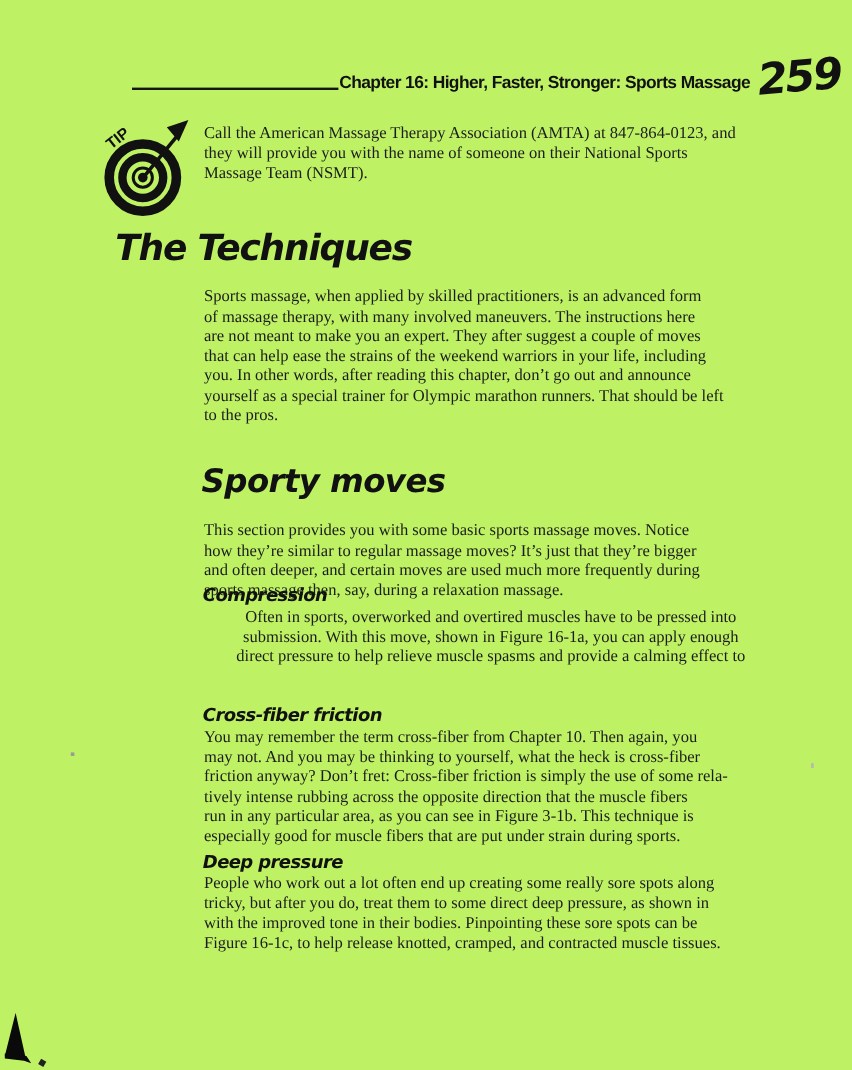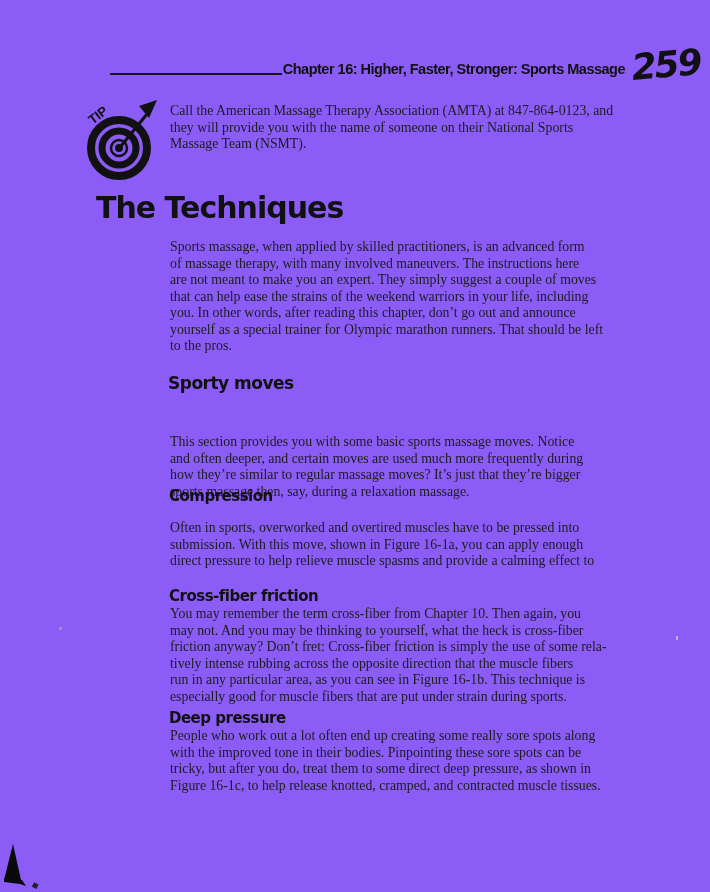--- a/index.html
+++ b/index.html
@@ -1,18 +1,18 @@
 <!DOCTYPE html>
 <html><head>
 <meta charset="utf-8">
 <style>
   html,body { margin:0; padding:0; background:#e8e8e8; }
   #page {
     position:relative; width:710px; height:892px; margin:0 auto;
-    background:#8b5cf6; overflow:hidden; color:#1a1a1a;
+    background:#bef264; overflow:hidden; color:#1a1a1a;
     font-family:"Liberation Serif", serif;
   }
   
   .runhead-rule {
     position:absolute; left:110px; top:73px; width:172px; height:2px;
     background:#151515;
   }
   .runhead-title {
     position:absolute; left:180px; top:61px; width:445px;
     font-family:"Liberation Sans", sans-serif;
@@ -28,33 +28,33 @@
   }
   
   .tip-icon { position:absolute; left:83px; top:96px; width:82px; height:86px; }
   .tip-text { position:absolute; left:170px; top:103px; width:462px; }
   
   .tline {
     font-size:13.8px; line-height:16.5px; white-space:nowrap; color:#1c1c1c;
   }
   .h-script {
     font-family:"DejaVu Sans", sans-serif;
-    font-weight:bold; color:#111;
+    font-weight:bold; font-style:italic; color:#111;
     white-space:nowrap; letter-spacing:-0.5px;
   }
   .h1-techniques { position:absolute; left:96px;  top:190px; font-size:30px; letter-spacing:-1px; }
-  .h2-sporty     { position:absolute; left:168px; top:373px; font-size:17px; }
+  .h2-sporty     { position:absolute; left:168px; top:386px; font-size:27px; }
   .h3            { font-size:15px; }
   .h3-compression { position:absolute; left:169px; top:487px; }
   .h3-crossfiber  { position:absolute; left:169px; top:587px;text-align:center; }
   .h3-deep        { position:absolute; left:169px; top:709px;text-align:right; }
   .para { position:absolute; left:170px; width:478px; }
   .p-intro { top:239px; }
   .p-sporty { top:411px;margin-top:23px; }
-  .p-compression { top:520px; }
+  .p-compression { top:506px;text-align:center; }
   .p-crossfiber { top:606px; }
   .p-deep { top:728px; }
   
   .corner-mark { position:absolute; left:0px; top:840px; width:50px; height:52px; }
   .speck-a { position:absolute; left:59px; top:627px; width:3px; height:3px; background:#9a9a9a; }
   .speck-b { position:absolute; left:676px; top:636px; width:2px; height:4px; background:#b5b5b5; }
 </style>
 </head>
 <body>
 
@@ -80,57 +80,57 @@
       <div class="tline">Call the American Massage Therapy Association (AMTA) at 847-864-0123, and</div>
       <div class="tline">they will provide you with the name of someone on their National Sports</div>
       <div class="tline">Massage Team (NSMT).</div>
     </div>
 
   <div class="h-script h1-techniques">The Techniques</div>
 
   <div class="para p-intro">
       <div class="tline">Sports massage, when applied by skilled practitioners, is an advanced form</div>
       <div class="tline">of massage therapy, with many involved maneuvers. The instructions here</div>
-      <div class="tline">are not meant to make you an expert. They simply suggest a couple of moves</div>
+      <div class="tline">are not meant to make you an expert. They after suggest a couple of moves</div>
       <div class="tline">that can help ease the strains of the weekend warriors in your life, including</div>
       <div class="tline">you. In other words, after reading this chapter, don’t go out and announce</div>
       <div class="tline">yourself as a special trainer for Olympic marathon runners. That should be left</div>
       <div class="tline">to the pros.</div>
     </div>
 
   <div class="h-script h2-sporty">Sporty moves</div>
   <div class="para p-sporty">
       <div class="tline">This section provides you with some basic sports massage moves. Notice</div>
+      <div class="tline">how they’re similar to regular massage moves? It’s just that they’re bigger</div>
       <div class="tline">and often deeper, and certain moves are used much more frequently during</div>
-      <div class="tline">how they’re similar to regular massage moves? It’s just that they’re bigger</div>
       <div class="tline">sports massage then, say, during a relaxation massage.</div>
     </div>
 
   <div class="h-script h3 h3-compression">Compression</div>
   <div class="para p-compression">
       <div class="tline">Often in sports, overworked and overtired muscles have to be pressed into</div>
       <div class="tline">submission. With this move, shown in Figure 16-1a, you can apply enough</div>
       <div class="tline">direct pressure to help relieve muscle spasms and provide a calming effect to</div>
     </div>
 
   <div class="h-script h3 h3-crossfiber">Cross-fiber friction</div>
   <div class="para p-crossfiber">
       <div class="tline">You may remember the term cross-fiber from Chapter 10. Then again, you</div>
       <div class="tline">may not. And you may be thinking to yourself, what the heck is cross-fiber</div>
       <div class="tline">friction anyway? Don’t fret: Cross-fiber friction is simply the use of some rela-</div>
       <div class="tline">tively intense rubbing across the opposite direction that the muscle fibers</div>
-      <div class="tline">run in any particular area, as you can see in Figure 16-1b. This technique is</div>
+      <div class="tline">run in any particular area, as you can see in Figure 3-1b. This technique is</div>
       <div class="tline">especially good for muscle fibers that are put under strain during sports.</div>
     </div>
 
   <div class="h-script h3 h3-deep">Deep pressure</div>
   <div class="para p-deep">
       <div class="tline">People who work out a lot often end up creating some really sore spots along</div>
+      <div class="tline">tricky, but after you do, treat them to some direct deep pressure, as shown in</div>
       <div class="tline">with the improved tone in their bodies. Pinpointing these sore spots can be</div>
-      <div class="tline">tricky, but after you do, treat them to some direct deep pressure, as shown in</div>
       <div class="tline">Figure 16-1c, to help release knotted, cramped, and contracted muscle tissues.</div>
     </div>
 
   <svg class="corner-mark" viewBox="0 0 50 52">
     <polygon points="13,4 21,40 4,40" fill="#0a0a0a"></polygon>
     <polygon points="4,38 22,40 26,46 20,44 4,42" fill="#0a0a0a"></polygon>
     <rect x="33" y="43" width="5" height="5" fill="#222" transform="rotate(30 35 45)"></rect>
   </svg>
   <div class="speck-a"></div>
   <div class="speck-b"></div>

